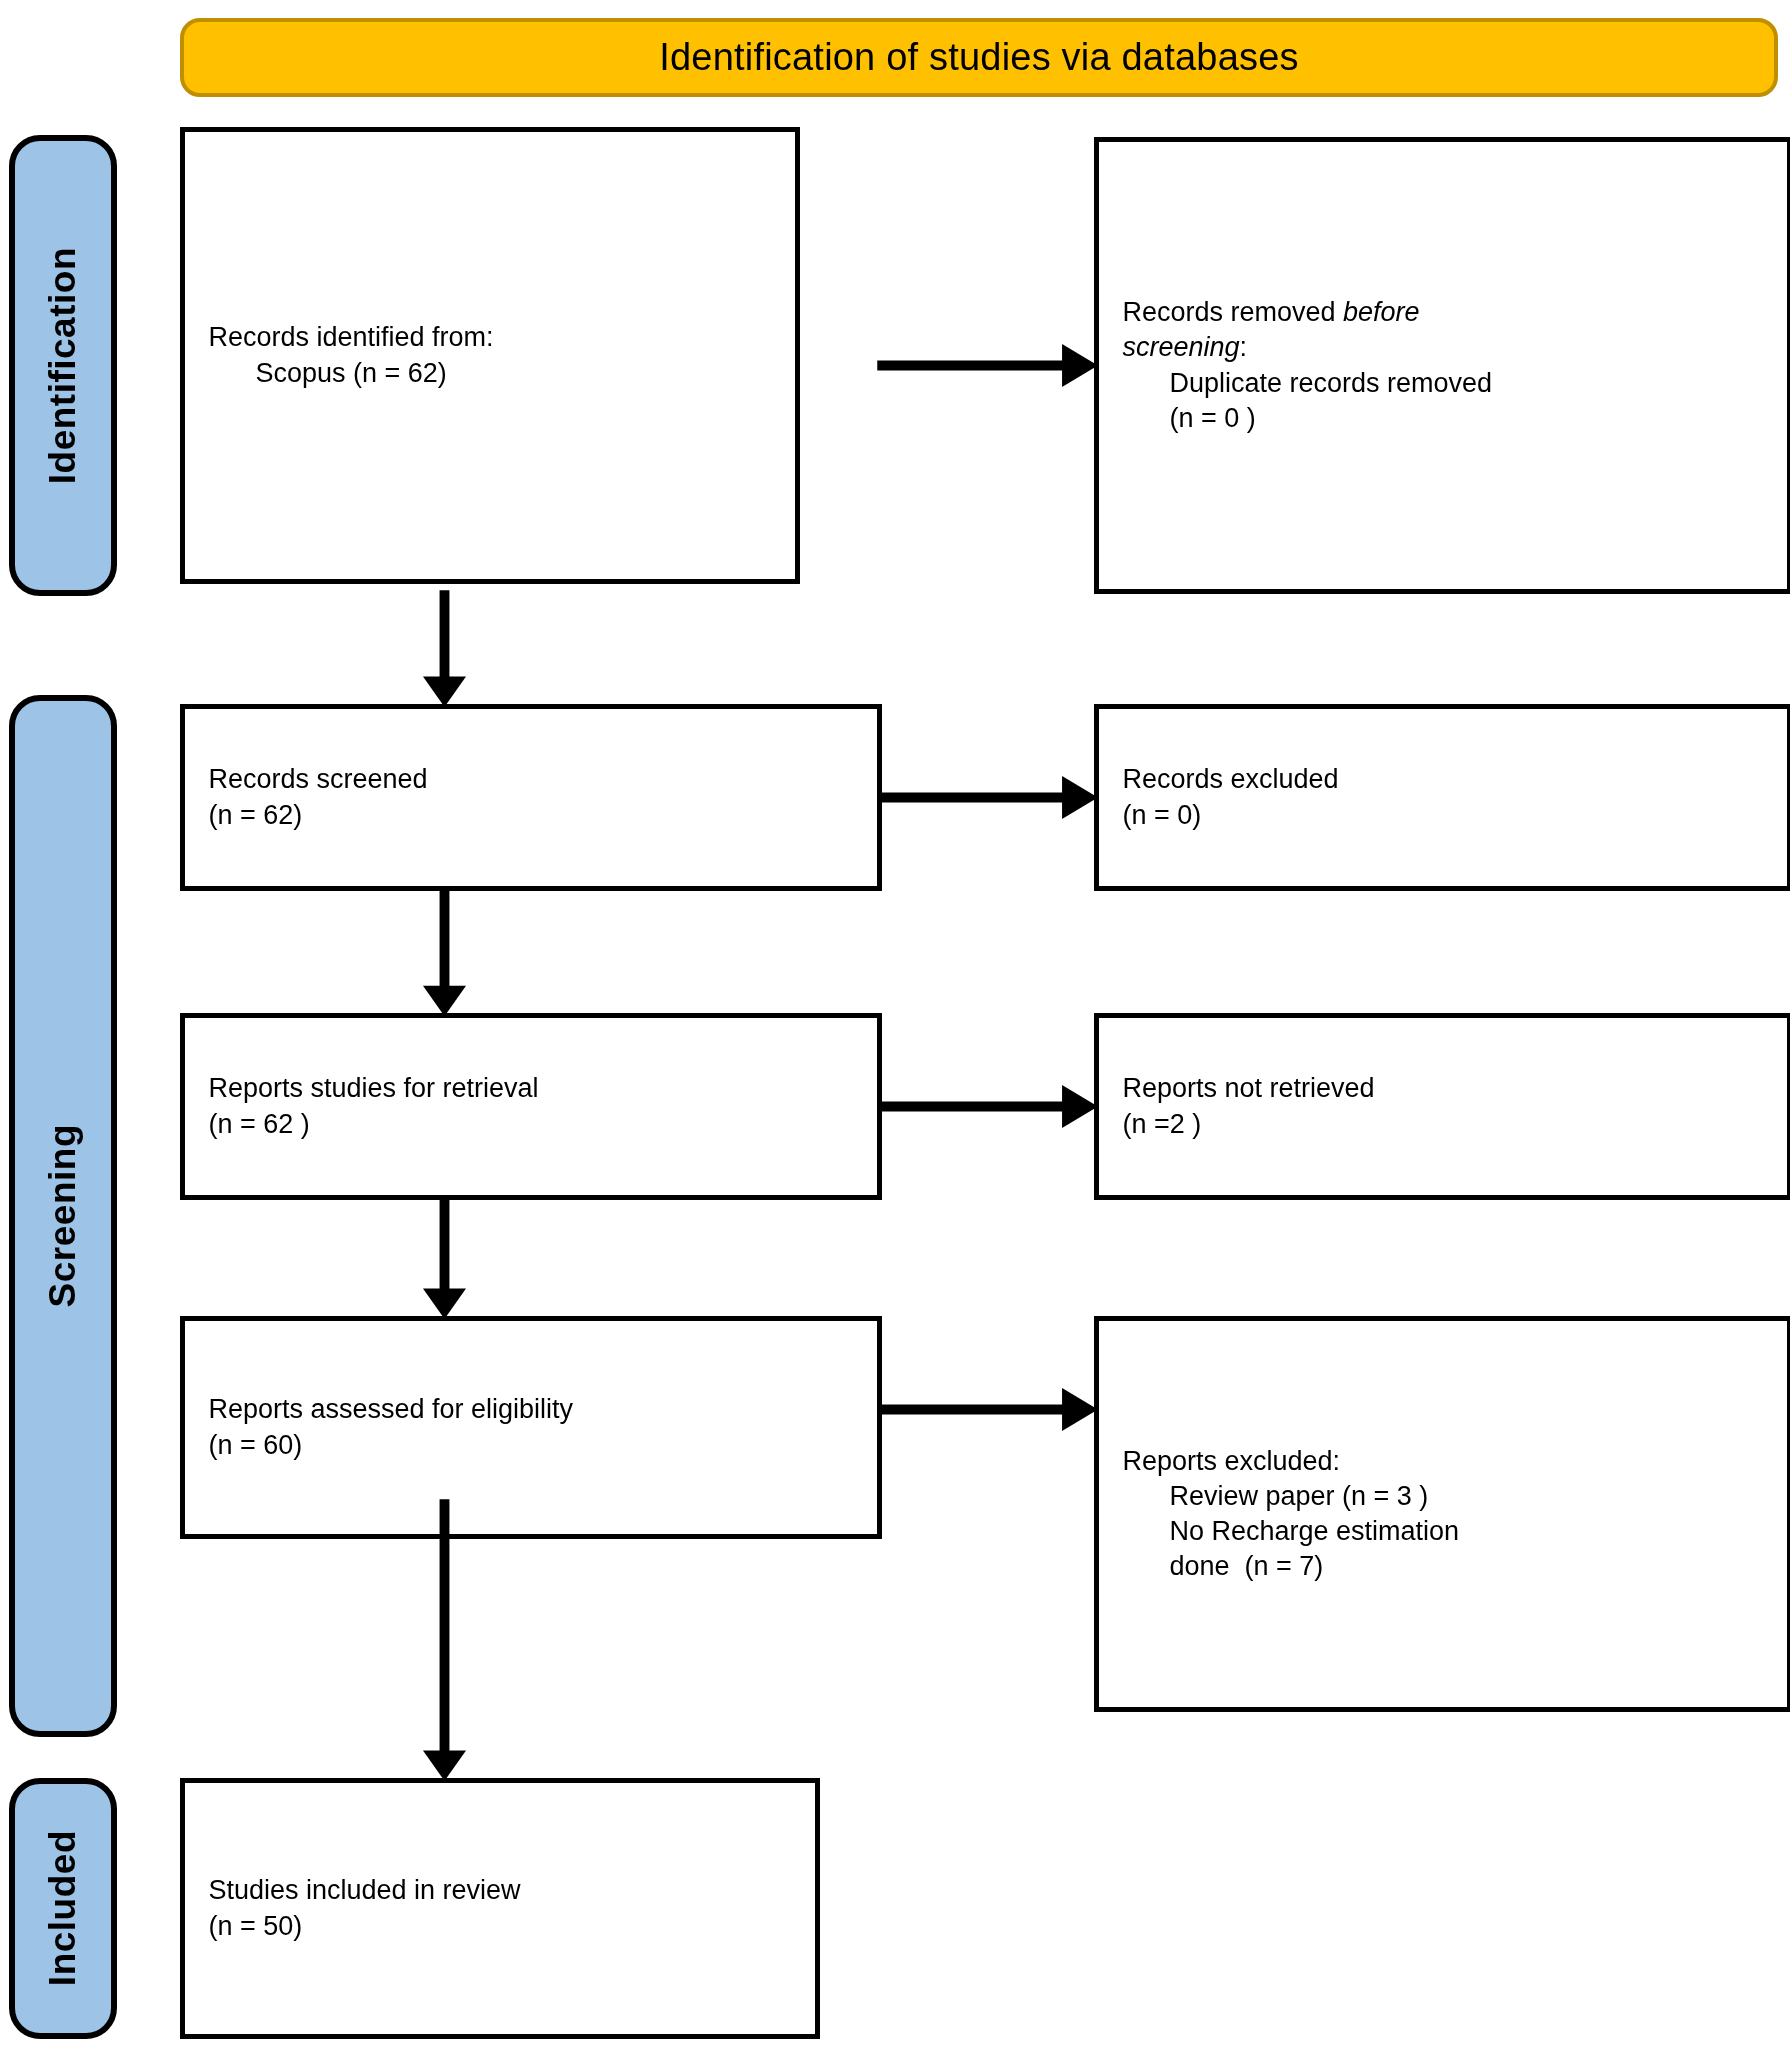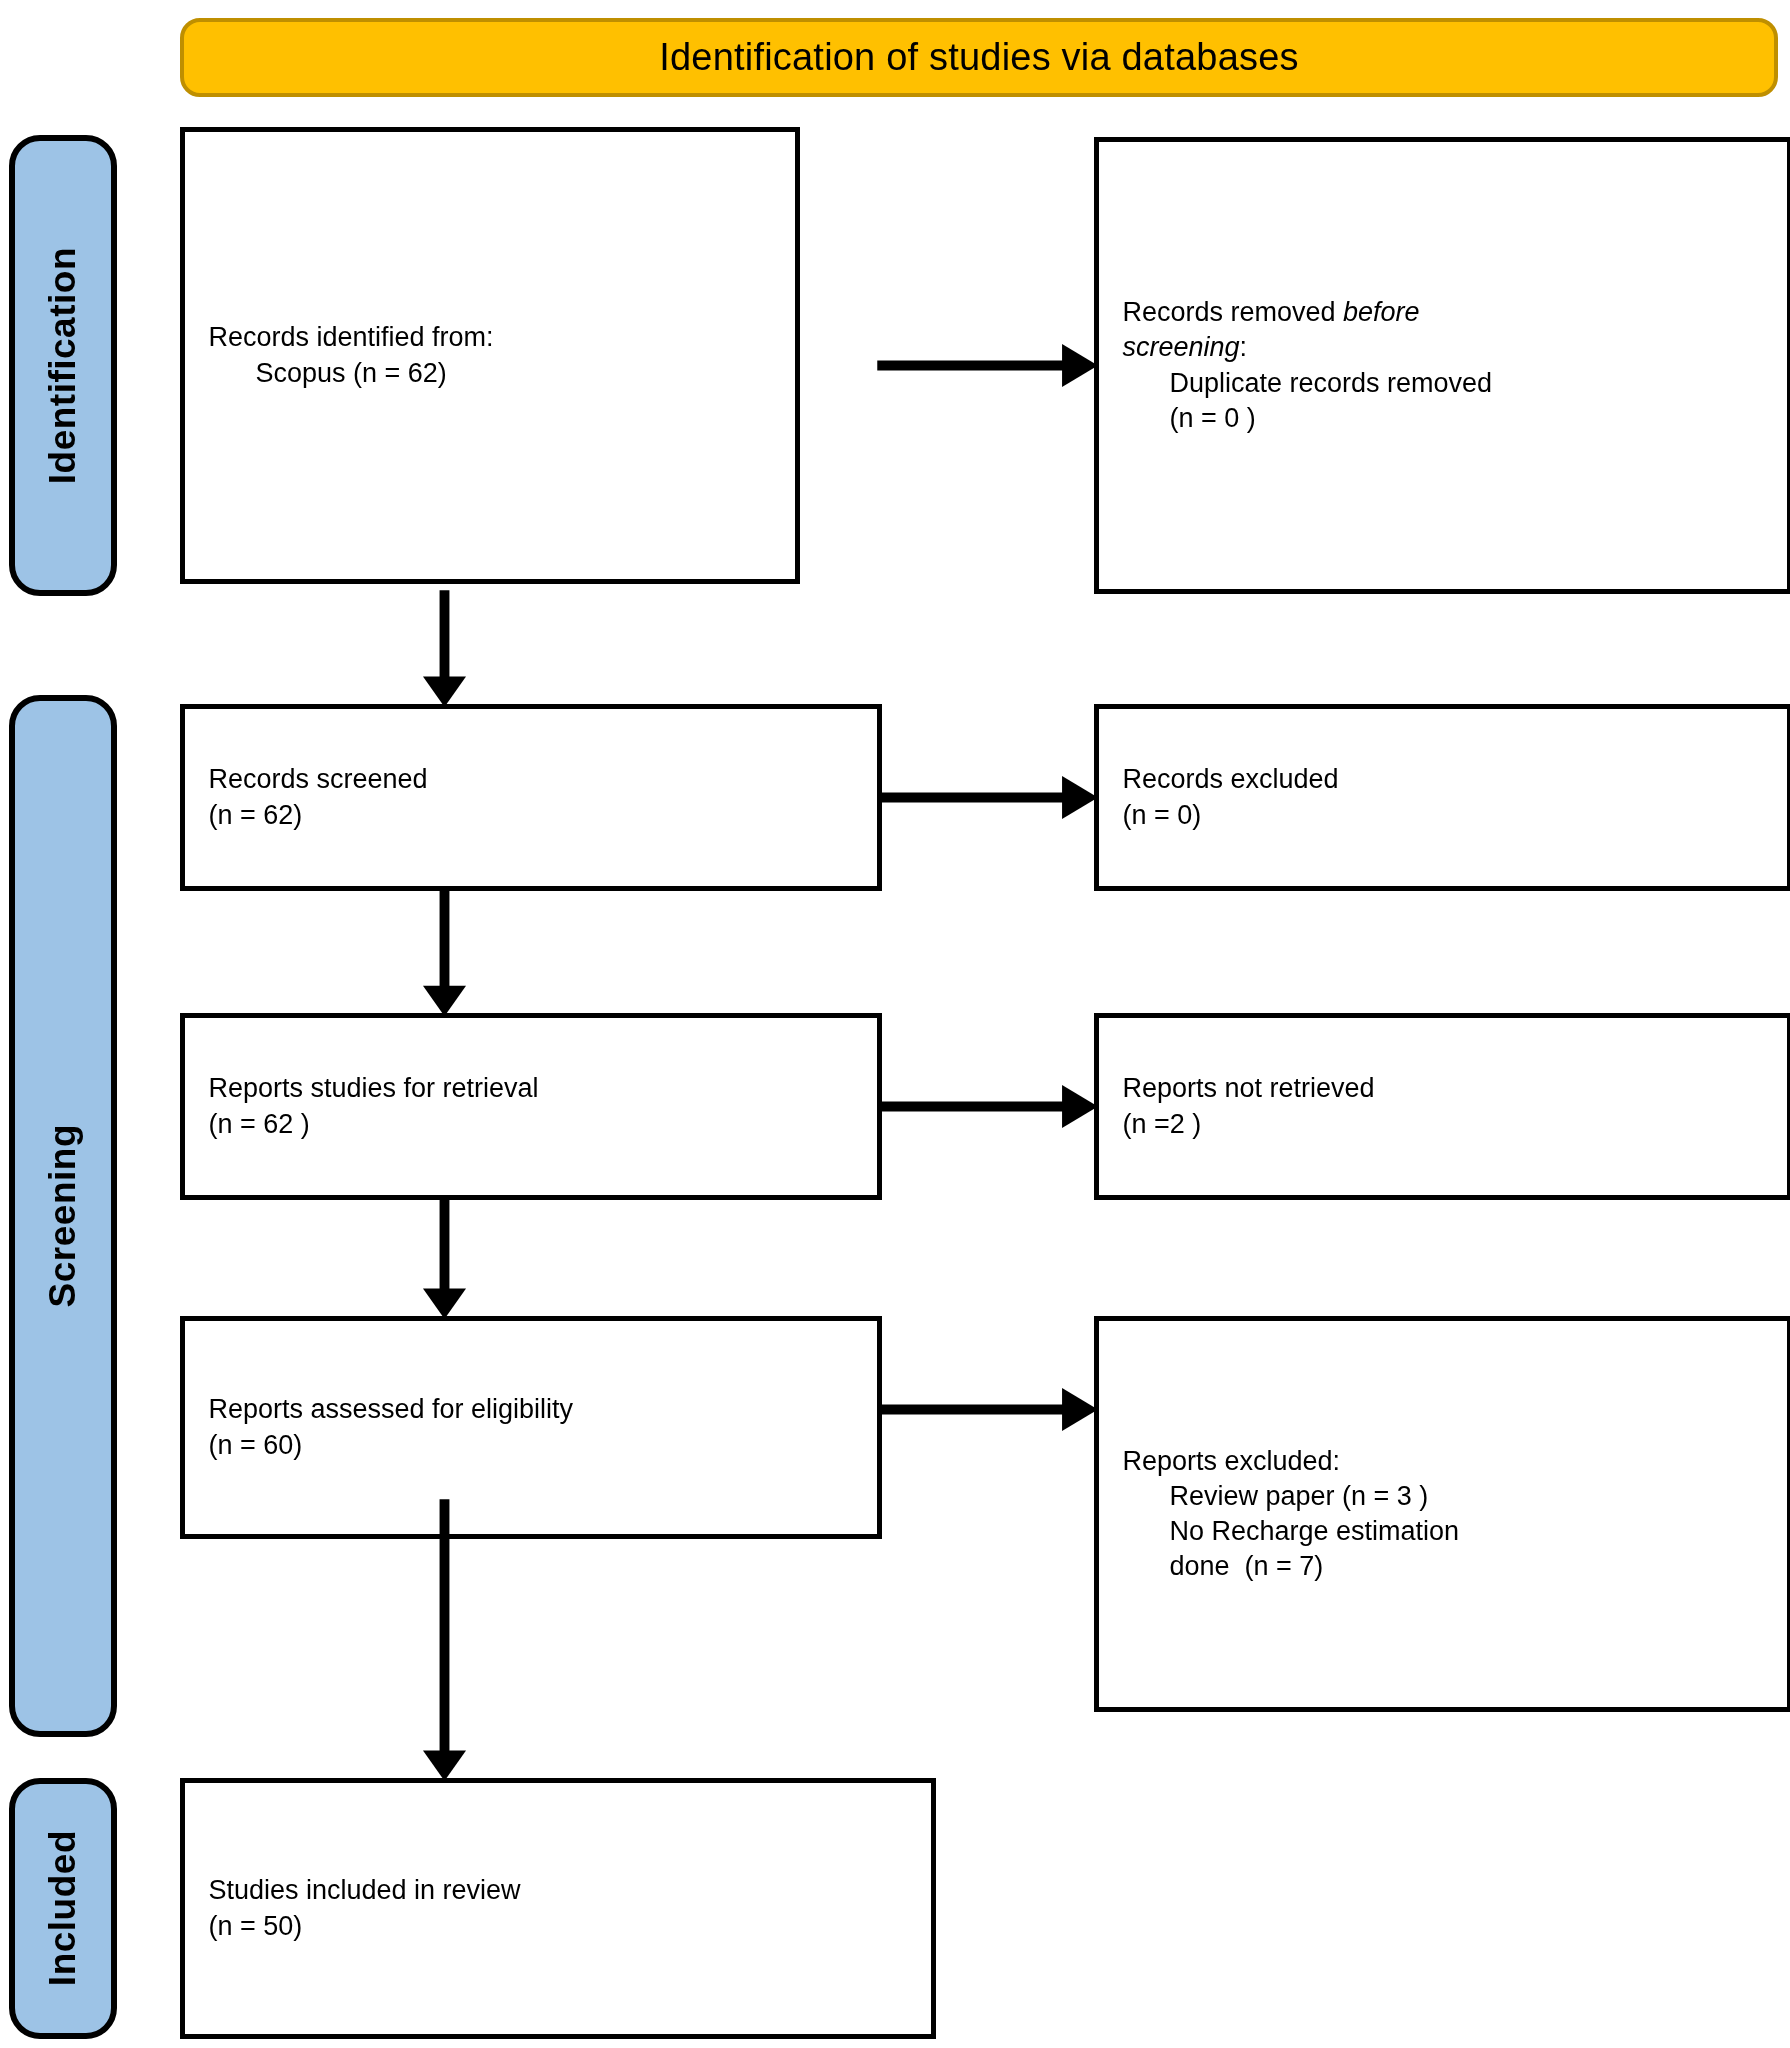--- a/index.html
+++ b/index.html
@@ -86,21 +86,21 @@
     white-space: pre-wrap;
   }
   .box p.indent { padding-left: 47px; }
   .box p em { font-style: italic; }
 
   
   #box-identified   { left: 180px; top: 127px;  width: 620px; height: 457px; justify-content: center; }
   #box-screened     { left: 180px; top: 704px;  width: 702px; height: 187px; }
   #box-sought       { left: 180px; top: 1013px; width: 702px; height: 187px; }
   #box-assessed     { left: 180px; top: 1316px; width: 702px; height: 223px; }
-  #box-included     { left: 180px; top: 1778px; width: 756px; height: 261px; }
+  #box-included     { left: 180px; top: 1778px; width: 640px; height: 261px; }
 
   
   #box-removed      { left: 1094px; top: 137px;  width: 698px; height: 457px; }
   #box-excl-records { left: 1094px; top: 704px;  width: 698px; height: 187px; }
   #box-not-retr     { left: 1094px; top: 1013px; width: 698px; height: 187px; }
   #box-excl-reports { left: 1094px; top: 1316px; width: 698px; height: 396px; }
 
   
   .arrow { position: absolute; }
   .arrow svg { display: block; }

